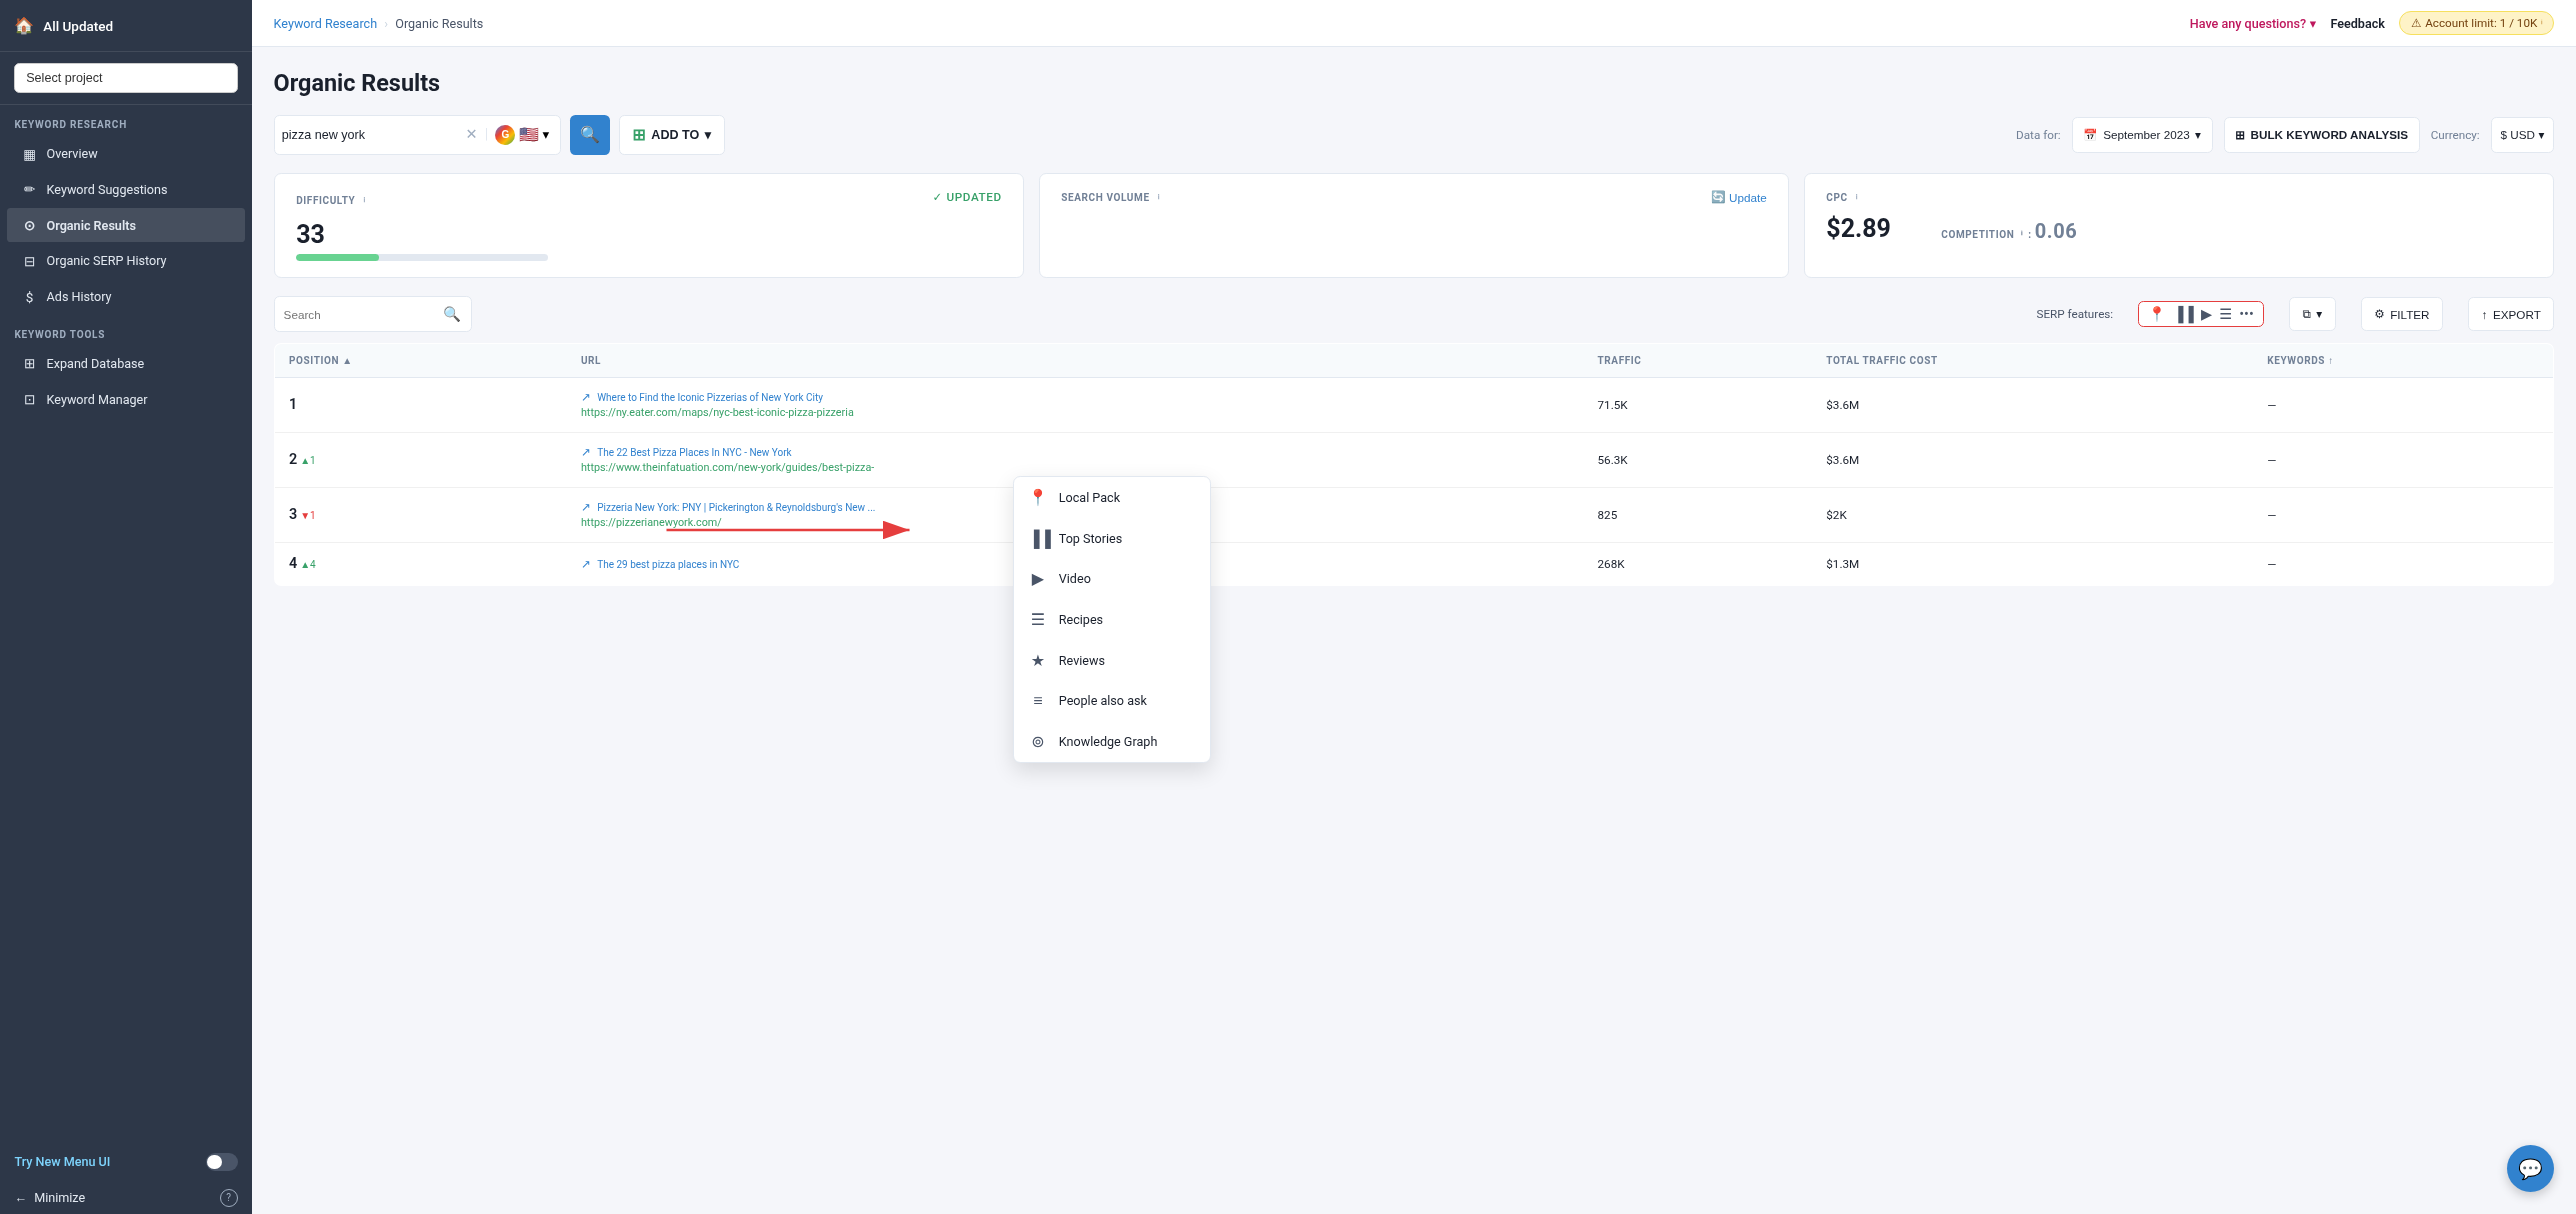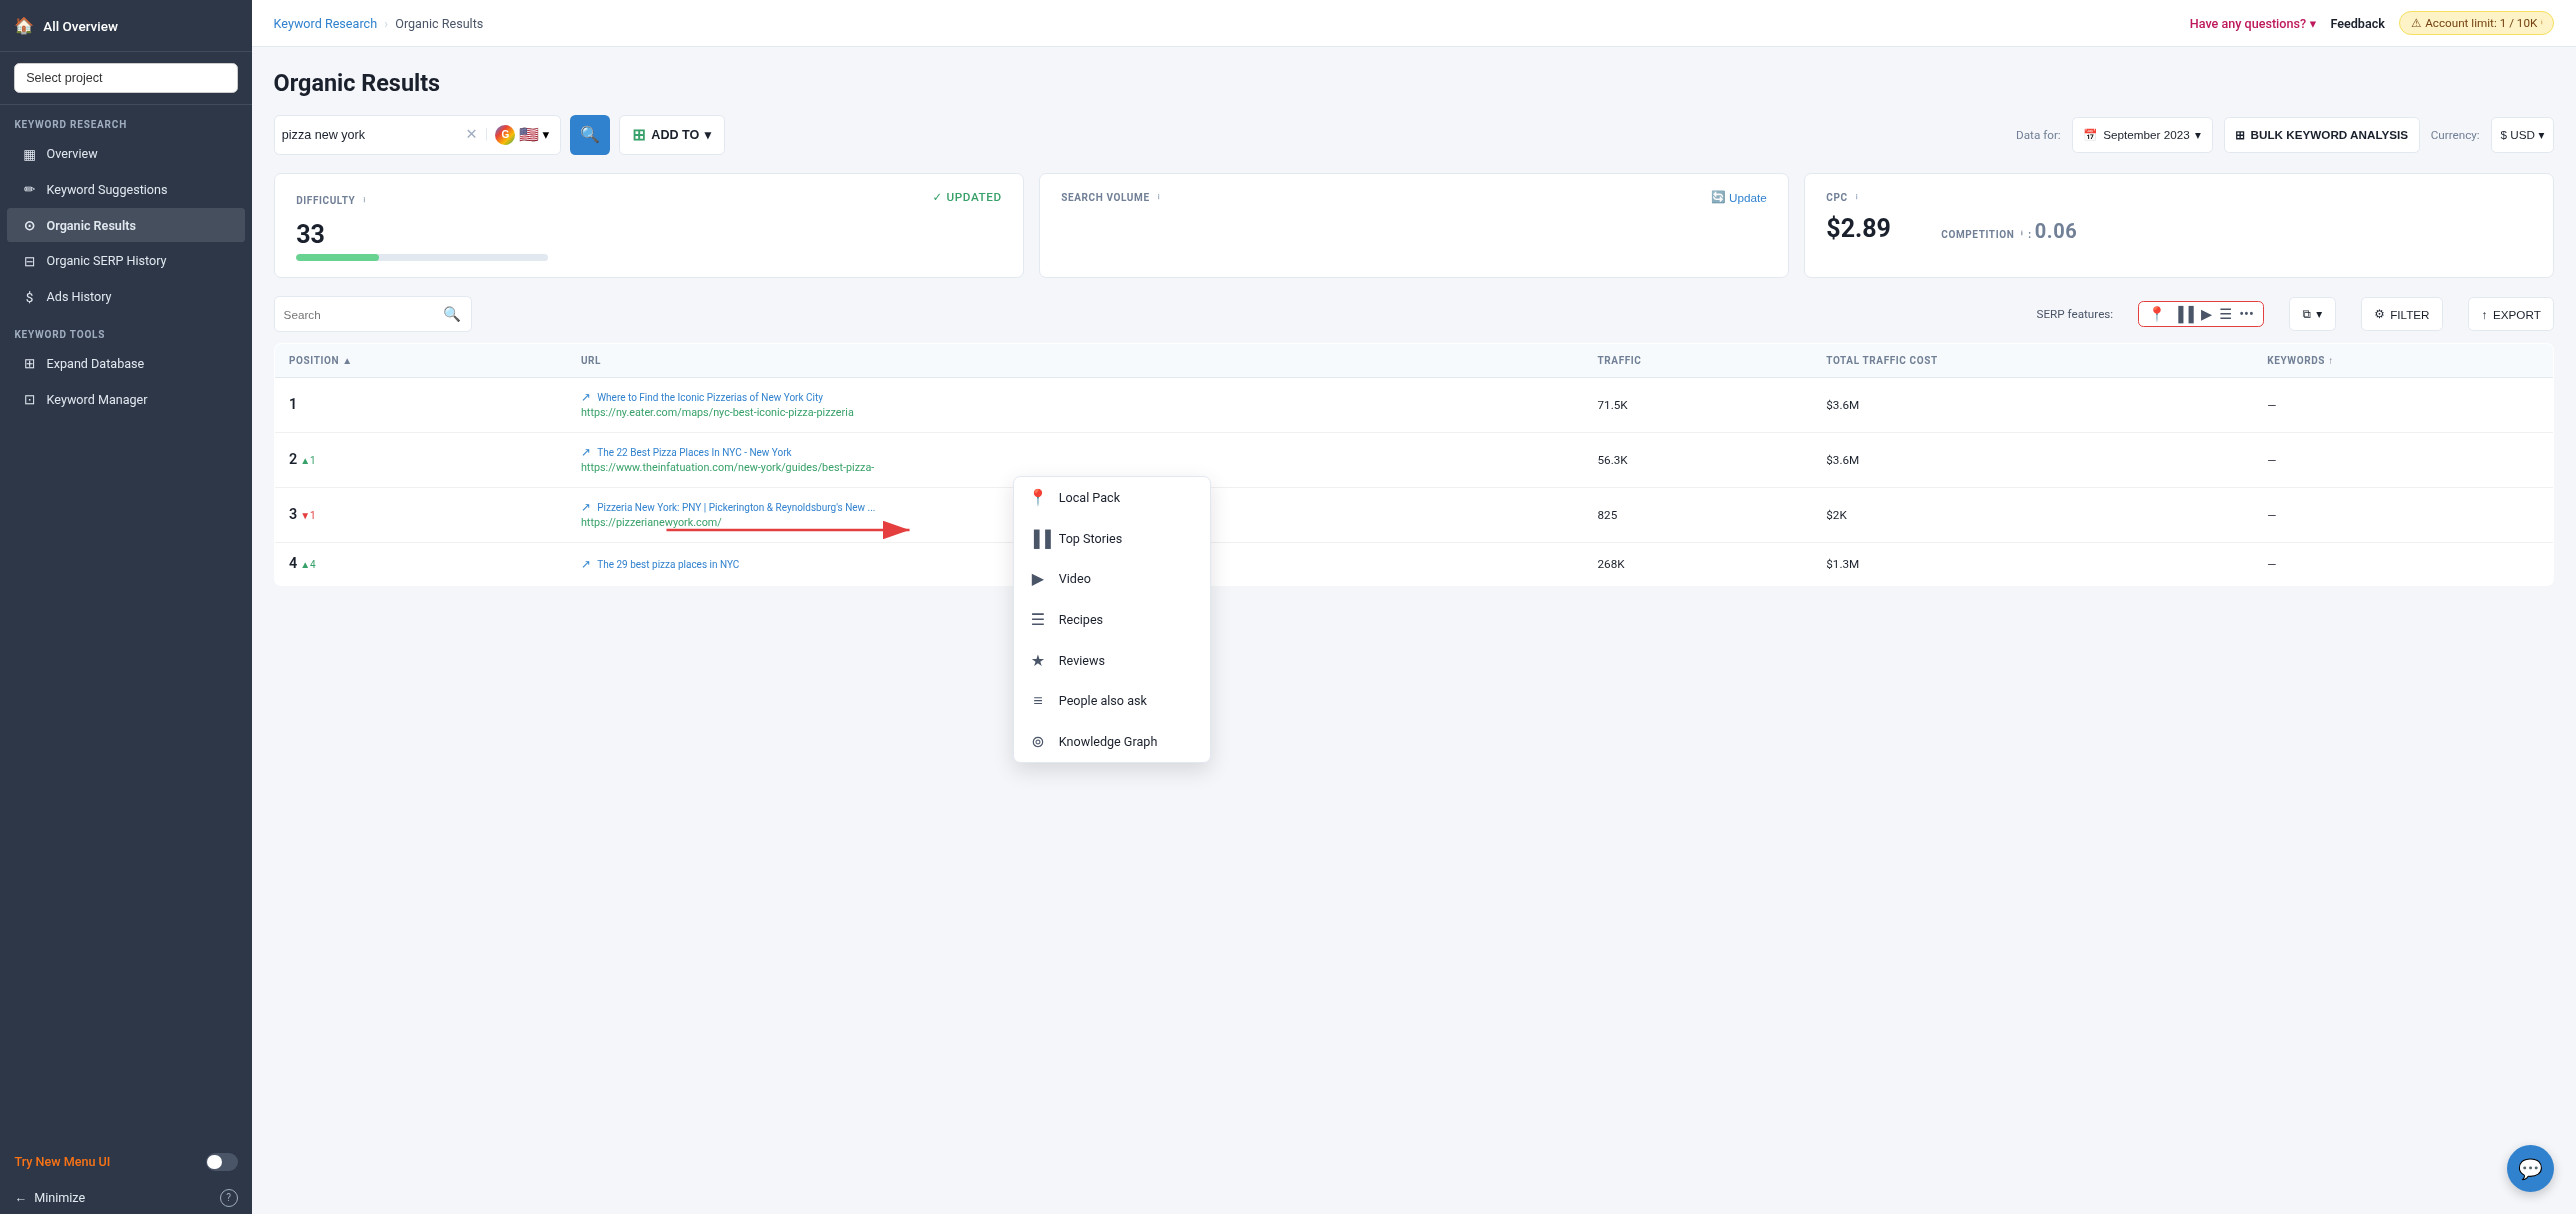--- a/index.html
+++ b/index.html
@@ -69,21 +69,21 @@
       letter-spacing: 0.08em;
       text-transform: uppercase;
     }
     .try-new-menu {
       display: flex;
       align-items: center;
       justify-content: space-between;
       padding: 7.2px 14.4px;
       margin: 3.6px 0;
     }
-    .try-new-label { color: #f97316; font-size: 12.6px; font-weight: 500; }
+    .try-new-label { color: #7dd3fc; font-size: 12.6px; font-weight: 500; }
     .toggle {
       width: 32px; height: 18px;
       background: #4a5568;
       border-radius: 9px;
       position: relative;
       cursor: pointer;
     }
     .toggle::after {
       content: '';
       position: absolute;
@@ -487,21 +487,21 @@
       height: 36px;
       pointer-events: none;
     }
   </style>
 </head>
 <body>
 
 <div class="sidebar">
   <div class="sidebar-top">
     <span class="home-icon">🏠</span>
-    <span>All Overview</span>
+    <span>All Updated</span>
   </div>
   <div class="sidebar-project">
     <select>
       <option>Select project</option>
     </select>
   </div>
 
   <div class="sidebar-section-label">KEYWORD RESEARCH</div>
 
   <div class="sidebar-item">

